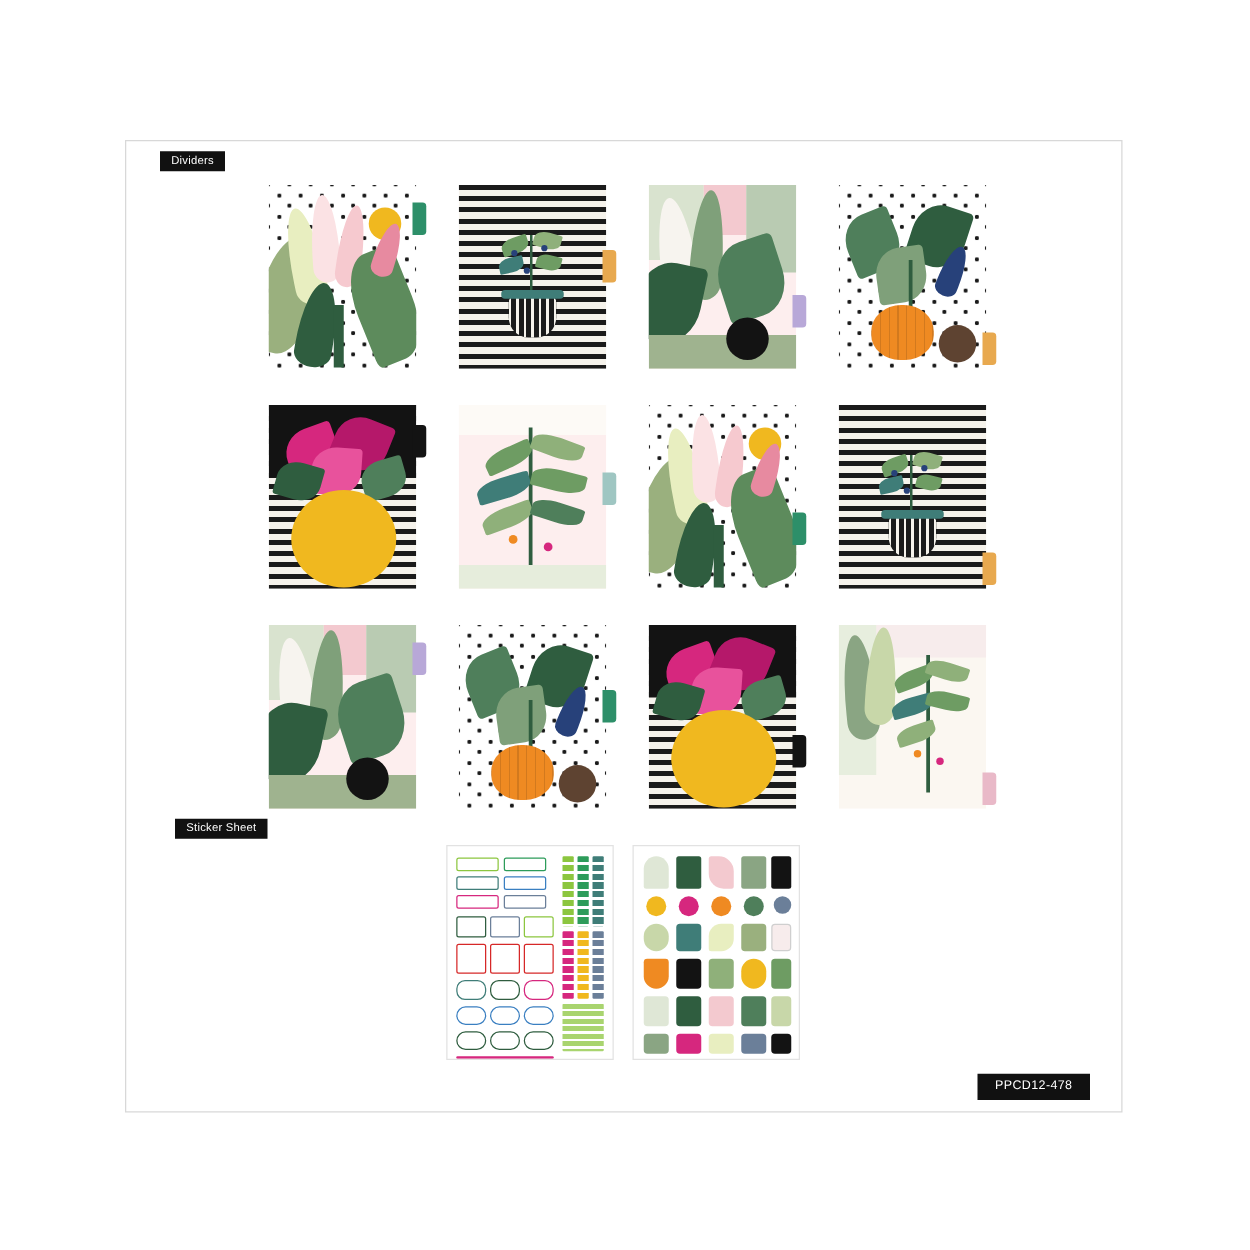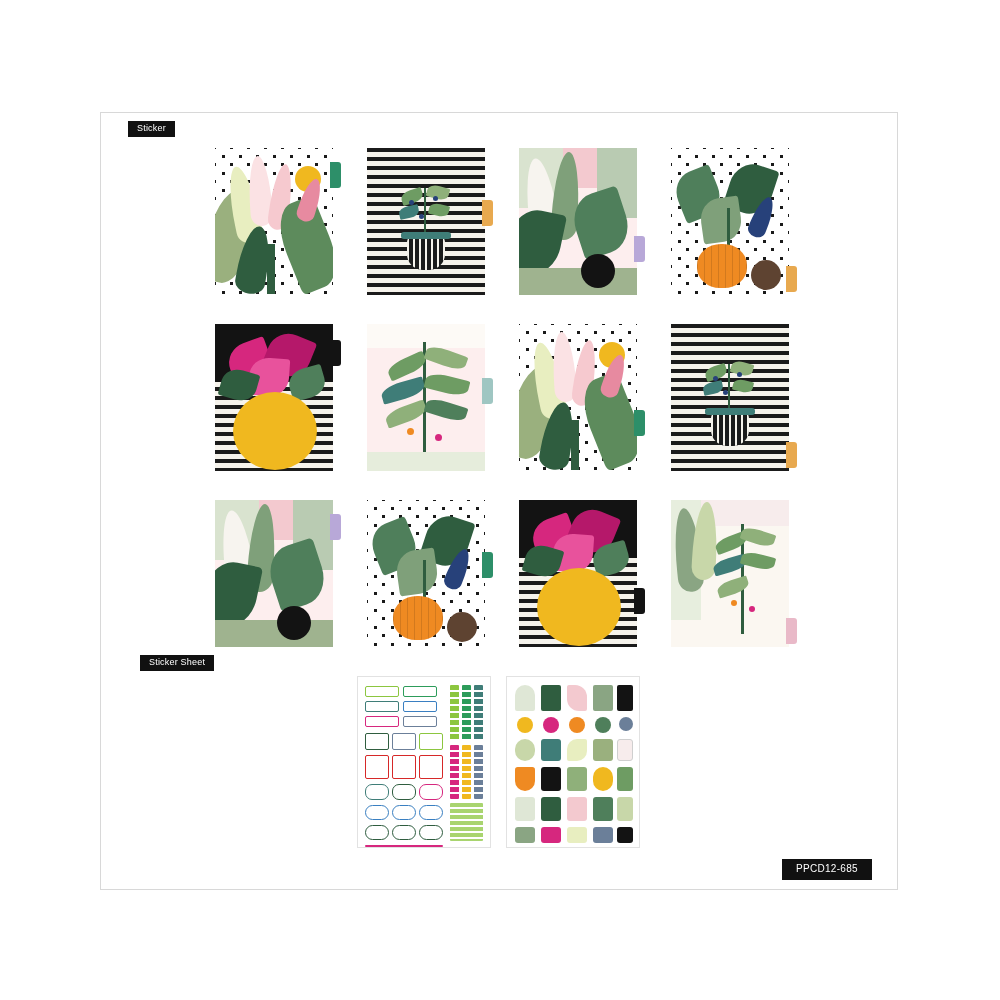--- a/index.html
+++ b/index.html
@@ -130,25 +130,25 @@
   .sdot { position: absolute; border-radius: 50%; }
   .sbar { position: absolute; border-radius: 1px; }
 </style>
 </head>
 <body>
 
 <div id="page">
 
   <div class="sheet"></div>
 
-  <div class="label-tag label-dividers">Sticker</div>
+  <div class="label-tag label-dividers">Dividers</div>
 
   <div class="label-tag label-stickers">Sticker Sheet</div>
 
-  <div class="label-tag label-code">PPCD12-685</div>
+  <div class="label-tag label-code">PPCD12-478</div>
 
   <div class="grid">
 
     <div class="card" style="left:0px;top:0px;">
       <div class="art">
         <div class="bg-dots"></div>
         <div class="sh leafA" style="left:-6px;top:40px;width:44px;height:96px;background:#9ab07e;transform:rotate(14deg);"></div>
         <div class="sh leafB" style="left:16px;top:18px;width:26px;height:78px;background:#e8eec0;transform:rotate(-12deg);"></div>
         <div class="sh leafB" style="left:34px;top:8px;width:22px;height:70px;background:#fbe2e4;transform:rotate(-4deg);"></div>
         <div class="sh leafB" style="left:56px;top:16px;width:20px;height:66px;background:#f6c9cf;transform:rotate(8deg);"></div>

